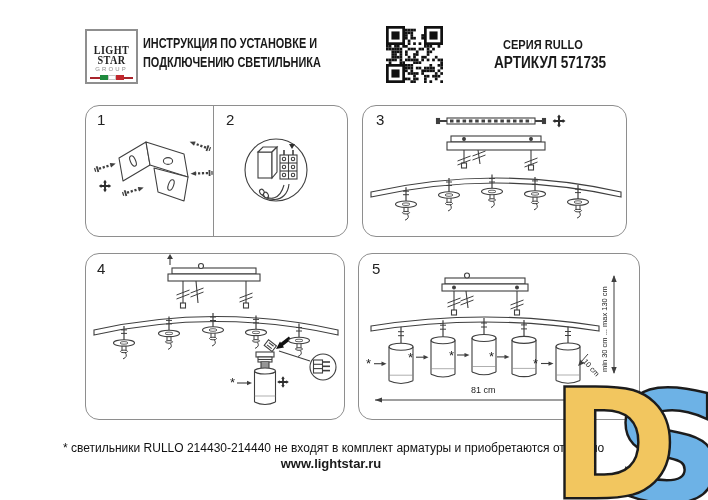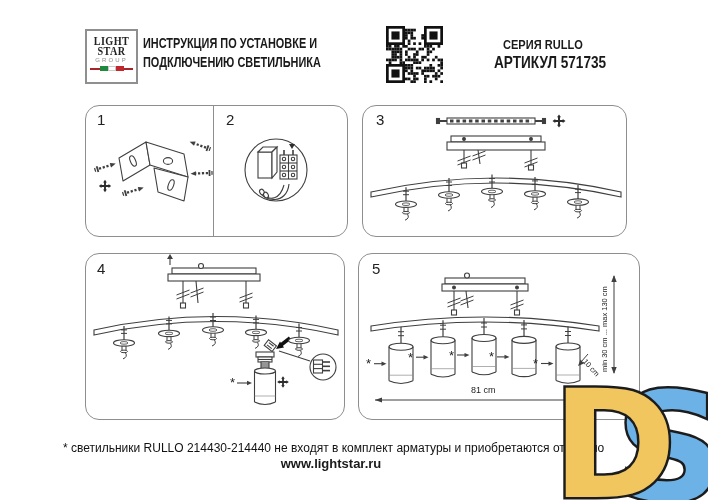--- a/index.html
+++ b/index.html
@@ -1,20 +1,20 @@
 <!DOCTYPE html>
 <html><head>
 <meta charset="utf-8">
 <style>
   html,body{margin:0;padding:0;background:#e8e8e8;}
   .page{position:relative;width:708px;height:500px;background:#fff;overflow:hidden;
         font-family:"Liberation Sans",sans-serif;color:#1a1a1a;}
   
   .logo-box{position:absolute;left:85px;top:29px;width:53px;height:55px;border:2px solid #8f8f8f;
-            box-sizing:border-box;text-align:center;padding-top:5px;background:#fff;}
+            box-sizing:border-box;text-align:center;padding-top:14px;background:#fff;}
   .logo-word{font-family:"Liberation Serif",serif;font-weight:bold;font-size:12px;line-height:10px;
              letter-spacing:.5px;color:#222;transform:scaleX(.85);transform-origin:center;}
   .logo-group{font-size:6px;letter-spacing:2.1px;color:#8d8d8d;margin-top:1px;}
   .logo-flag{position:relative;height:7px;margin-top:2px;}
   .logo-flag .bar{position:absolute;left:3px;right:3px;top:3px;height:1.5px;background:#a8242b;}
   .logo-flag .blocks{position:absolute;left:50%;top:1px;transform:translateX(-50%);display:flex;}
   .logo-flag .b{width:8px;height:5px;}
   .title{position:absolute;left:143px;top:34px;font-weight:bold;font-size:14px;line-height:19px;
          transform:scaleX(.78);transform-origin:left top;white-space:nowrap;}
   .series{position:absolute;left:503px;top:37px;font-weight:bold;font-size:13px;white-space:nowrap;

